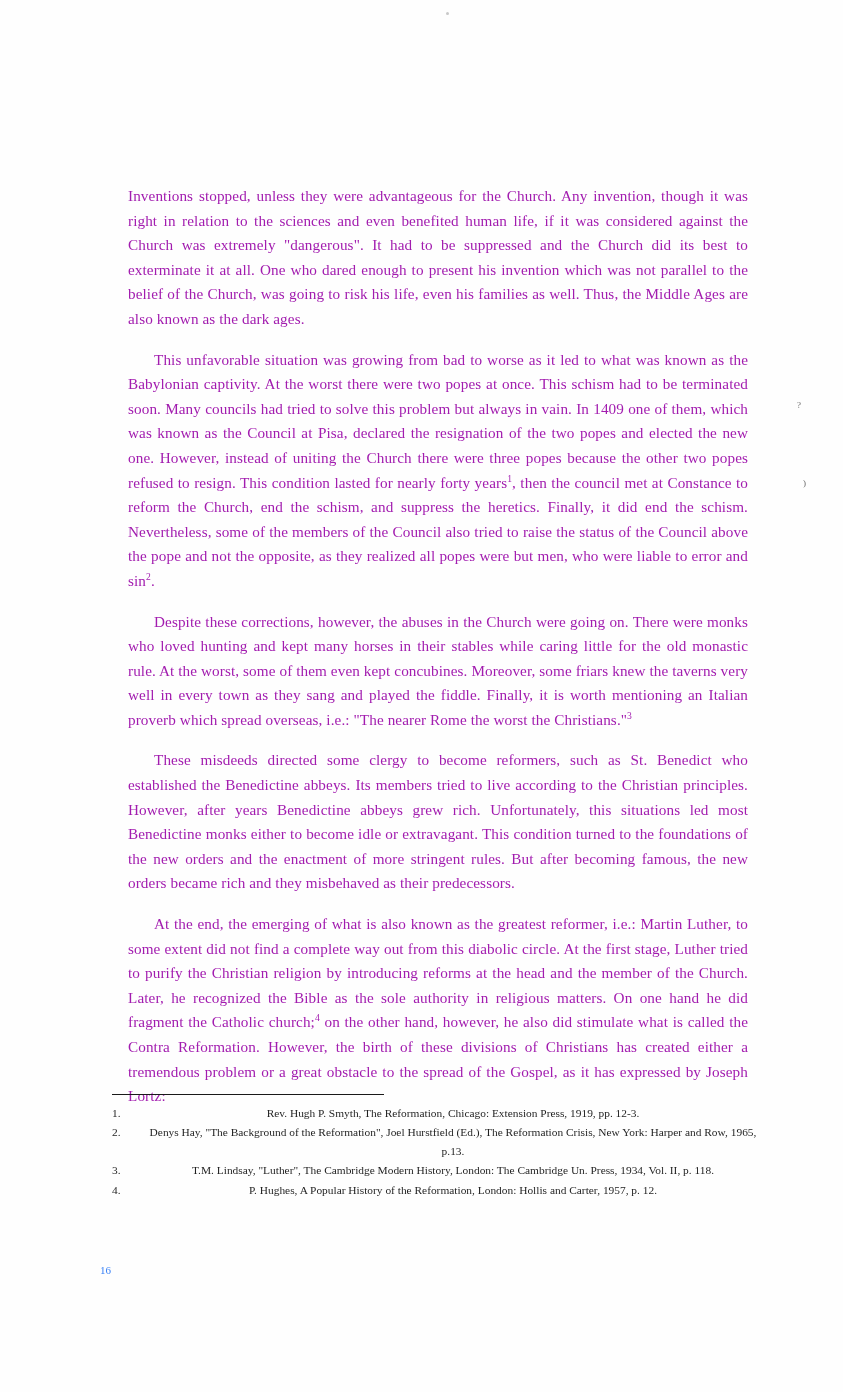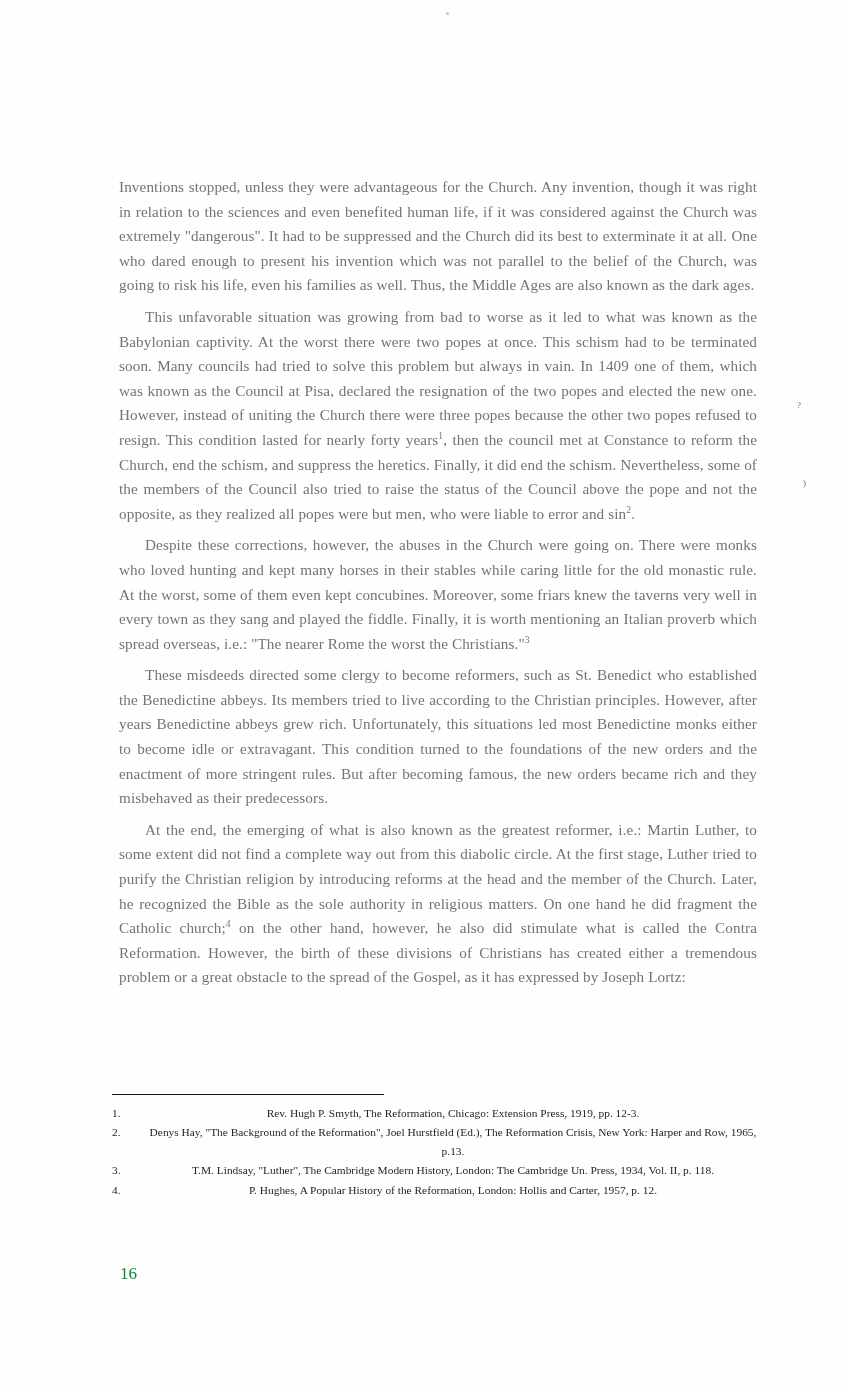--- a/index.html
+++ b/index.html
@@ -22,26 +22,26 @@
     height: 1392px;
     background: #fefefe;
   }
   .content {
     position: absolute;
     left: 112px;
     top: 168px;
     width: 652px;
   }
   p.body-par {
-    margin: 7px;
+    margin: 16px;
     font-size: 15.2px;
     line-height: 24.6px;
     text-align: justify;
     text-indent: 26px;
-    color: #737373;
+    color: #a21caf;
     letter-spacing: 0.1px;
   }
   p.body-par.first {
     text-indent: 0;
   }
   sup {
     font-size: 9.6px;
     vertical-align: super;
     line-height: 0;
   }
@@ -69,24 +69,24 @@
   .fn-num {
     width: 26px;
     flex: 0 0 26px;
   }
   .fn-text {
     flex: 1 1 auto;
     text-align: center;
   }
   .page-number {
     position: absolute;
-    left: 120px;
+    left: 100px;
     top: 1264px;
-    font-size: 17px;
-    color: #15803d;
+    font-size: 11px;
+    color: #3b82f6;
   }
   .margin-mark {
     position: absolute;
     font-size: 9px;
     color: #6a6a6a;
   }
   .mark-1 { left: 797px; top: 400px; }
   .mark-2 { left: 803px; top: 478px; }
   .top-speck {
     position: absolute;

